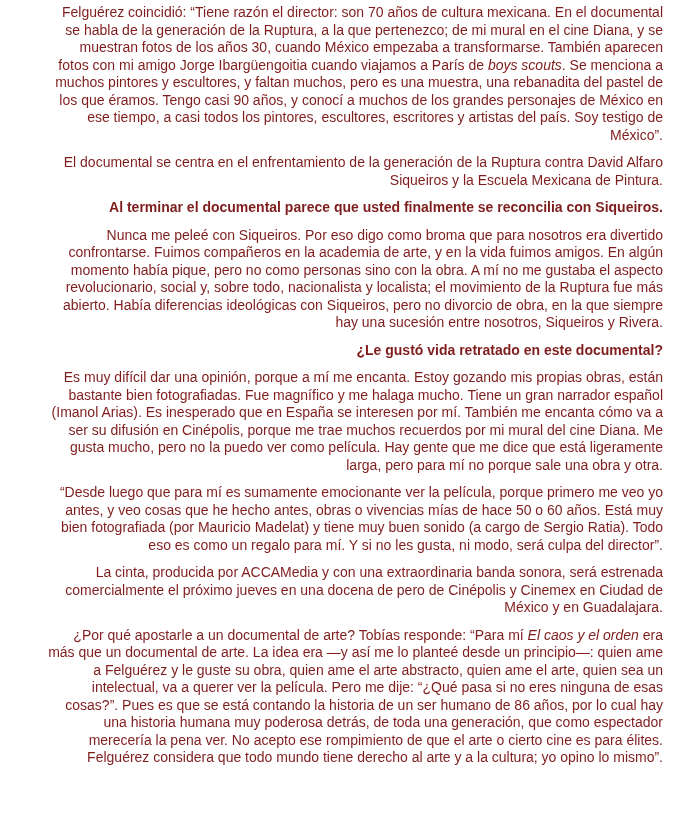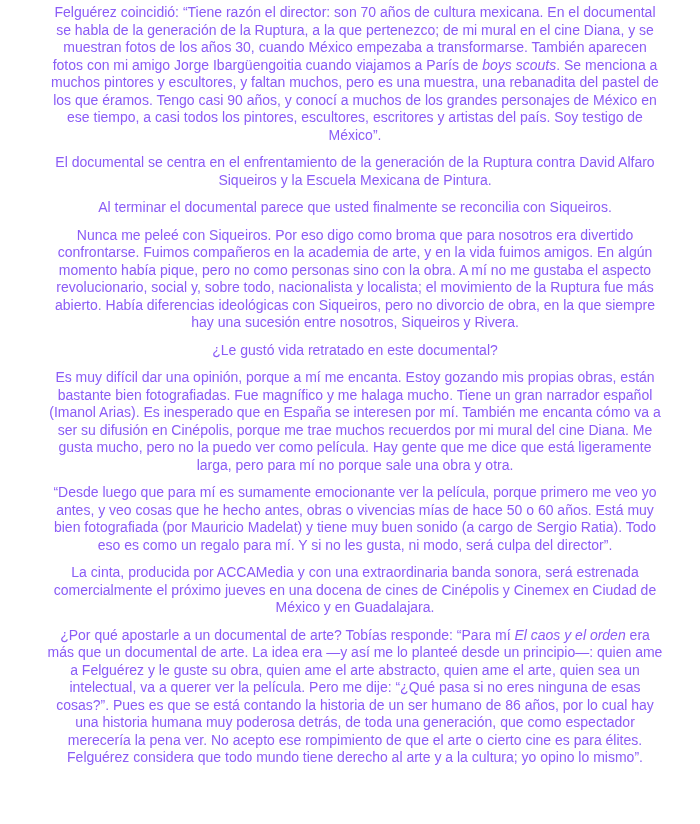--- a/index.html
+++ b/index.html
@@ -8,42 +8,42 @@
     background: #ffffff;
     width: 700px;
     height: 824px;
     overflow: hidden;
   }
   .article {
     position: absolute;
     left: 47px;
     top: 4px;
     width: 616px;
-    color: #8b5cf6;
+    color: #7f1d1d;
     font-family: "Liberation Sans", sans-serif;
     font-size: 14px;
     line-height: 17.5px;
-    text-align: center;
+    text-align: right;
   }
   .article p {
     margin: 0 0 10px 0;
   }
   .article p.bold {
-    font-weight: normal;
+    font-weight: bold;
   }
   .article em {
     font-style: italic;
   }
 </style>
 </head>
 <body>
 
 <div class="article">
     <p><span>Felguérez coincidió: “Tiene razón el director: son 70 años de cultura mexicana. En el documental se habla de la generación de la Ruptura, a la que pertenezco; de mi mural en el cine Diana, y se muestran fotos de los años 30, cuando México empezaba a transformarse. También aparecen fotos con mi amigo Jorge Ibargüengoitia cuando viajamos a París de </span><em>boys scouts</em><span>. Se menciona a muchos pintores y escultores, y faltan muchos, pero es una muestra, una rebanadita del pastel de los que éramos. Tengo casi 90 años, y conocí a muchos de los grandes personajes de México en ese tiempo, a casi todos los pintores, escultores, escritores y artistas del país. Soy testigo de México”.</span></p>
     <p><span>El documental se centra en el enfrentamiento de la generación de la Ruptura contra David Alfaro Siqueiros y la Escuela Mexicana de Pintura.</span></p>
     <p class="bold"><span>Al terminar el documental parece que usted finalmente se reconcilia con Siqueiros.</span></p>
     <p><span>Nunca me peleé con Siqueiros. Por eso digo como broma que para nosotros era divertido confrontarse. Fuimos compañeros en la academia de arte, y en la vida fuimos amigos. En algún momento había pique, pero no como personas sino con la obra. A mí no me gustaba el aspecto revolucionario, social y, sobre todo, nacionalista y localista; el movimiento de la Ruptura fue más abierto. Había diferencias ideológicas con Siqueiros, pero no divorcio de obra, en la que siempre hay una sucesión entre nosotros, Siqueiros y Rivera.</span></p>
     <p class="bold"><span>¿Le gustó vida retratado en este documental?</span></p>
     <p><span>Es muy difícil dar una opinión, porque a mí me encanta. Estoy gozando mis propias obras, están bastante bien fotografiadas. Fue magnífico y me halaga mucho. Tiene un gran narrador español (Imanol Arias). Es inesperado que en España se interesen por mí. También me encanta cómo va a ser su difusión en Cinépolis, porque me trae muchos recuerdos por mi mural del cine Diana. Me gusta mucho, pero no la puedo ver como película. Hay gente que me dice que está ligeramente larga, pero para mí no porque sale una obra y otra.</span></p>
     <p><span>“Desde luego que para mí es sumamente emocionante ver la película, porque primero me veo yo antes, y veo cosas que he hecho antes, obras o vivencias mías de hace 50 o 60 años. Está muy bien fotografiada (por Mauricio Madelat) y tiene muy buen sonido (a cargo de Sergio Ratia). Todo eso es como un regalo para mí. Y si no les gusta, ni modo, será culpa del director”.</span></p>
-    <p><span>La cinta, producida por ACCAMedia y con una extraordinaria banda sonora, será estrenada comercialmente el próximo jueves en una docena de cines de Cinépolis y Cinemex en Ciudad de México y en Guadalajara.</span></p>
+    <p><span>La cinta, producida por ACCAMedia y con una extraordinaria banda sonora, será estrenada comercialmente el próximo jueves en una docena de pero de Cinépolis y Cinemex en Ciudad de México y en Guadalajara.</span></p>
     <p><span>¿Por qué apostarle a un documental de arte? Tobías responde: “Para mí </span><em>El caos y el orden</em><span> era más que un documental de arte. La idea era —y así me lo planteé desde un principio—: quien ame a Felguérez y le guste su obra, quien ame el arte abstracto, quien ame el arte, quien sea un intelectual, va a querer ver la película. Pero me dije: “¿Qué pasa si no eres ninguna de esas cosas?”. Pues es que se está contando la historia de un ser humano de 86 años, por lo cual hay una historia humana muy poderosa detrás, de toda una generación, que como espectador merecería la pena ver. No acepto ese rompimiento de que el arte o cierto cine es para élites. Felguérez considera que todo mundo tiene derecho al arte y a la cultura; yo opino lo mismo”.</span></p>
   </div>
 
 </body></html>

